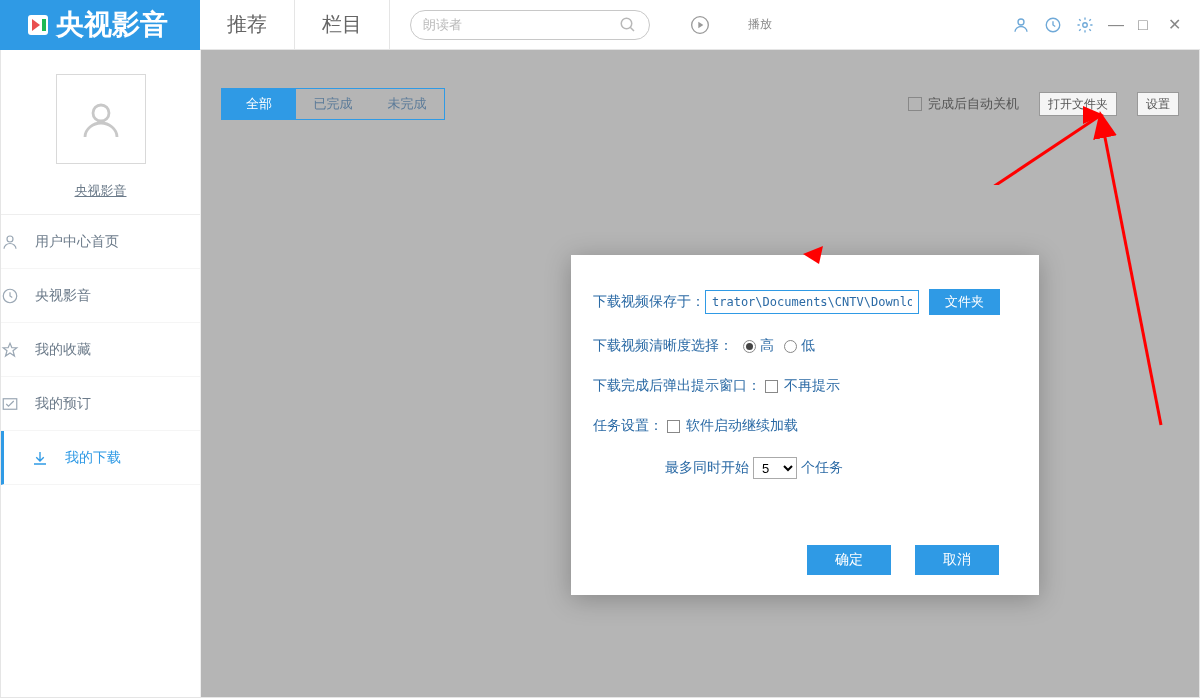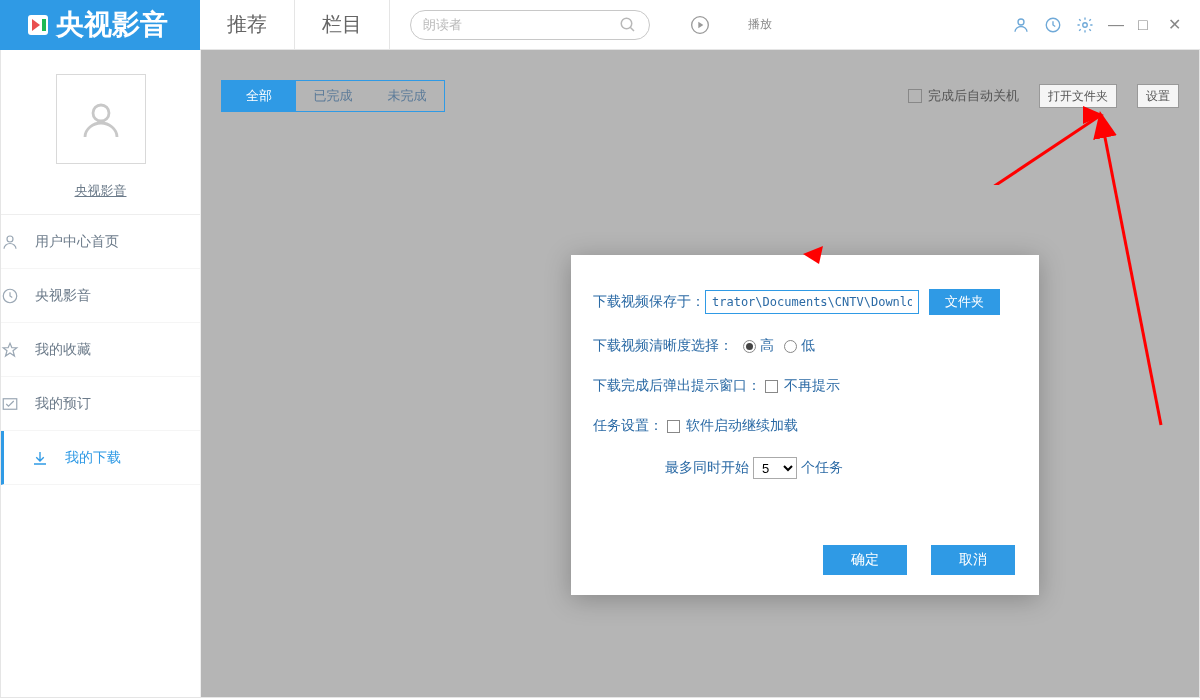--- a/index.html
+++ b/index.html
@@ -34,42 +34,42 @@
   .login-link { margin-top: 18px; color:#6c7b8a; font-size:13px; text-decoration: underline; cursor:pointer; }
   .menu-item { height: 54px; display:flex; align-items:center; color:#6c7b8a; font-size:14px; border-bottom:1px solid #f5f5f5; cursor:pointer; }
   .menu-item.active { color:#2f9ae5; border-left: 3px solid #2f9ae5; padding-left: 27px; }
   .menu-item.active .mi-ico svg { stroke:#2f9ae5; }
   .mi-ico { width: 20px; margin-right: 14px; display:flex; align-items:center; }
   .mi-ico svg { stroke:#9aa7b4; }
 
   
   .content { flex:1; position:relative; }
   .overlay { position:absolute; inset:0; background: rgba(120,120,120,0.55); }
-  .content-toolbar { position:absolute; top:30px; left:20px; right:20px; display:flex; align-items:center; }
+  .content-toolbar { position:absolute; top:38px; left:20px; right:20px; display:flex; align-items:center; }
   .filter-tabs { display:flex; border:1px solid #2f9ae5; }
   .ftab { width:74px; height:30px; display:flex; align-items:center; justify-content:center; font-size:13px; color:#3a6; cursor:pointer; }
   .ftab.active { background:#2f9ae5; color:#fff; }
   .ftab:not(.active){ color:#5c7b99; }
   .tb-right { margin-left:auto; display:flex; align-items:center; gap:20px; font-size:13px; color:#555; }
   .chk { width:14px; height:14px; border:1px solid #888; display:inline-block; margin-right:6px; vertical-align:middle; }
   .small-btn { border:1px solid #999; height:24px; padding: 0 8px; font-size:12px; color:#555; background:#f5f5f5; cursor:pointer; display:flex; align-items:center; }
   .bg-text { position:absolute; top:395px; left:0; right:0; text-align:center; color:#a0a0a0; font-size:18px; }
 
   
   .dialog { position:absolute; left:370px; top:205px; width:468px; height:340px; background:#fff; box-shadow: 0 4px 24px rgba(0,0,0,0.25); padding: 34px 22px 0 22px; }
   .drow { display:flex; align-items:center; font-size:14px; color:#2b6aa5; margin-bottom: 22px; }
   .drow .label { white-space:nowrap; }
   .path-input { width: 214px; height:24px; border:1px solid #2f9ae5; font-size:12px; padding:0 6px; color:#2b6aa5; font-family:Consolas,monospace; }
   .btn-primary { background:#2f9ae5; color:#fff; border:none; height:26px; padding:0 16px; font-size:13px; cursor:pointer; margin-left:10px; }
   .radio { width:13px; height:13px; border:1px solid #888; border-radius:50%; display:inline-flex; align-items:center; justify-content:center; margin:0 4px 0 10px; }
   .radio.sel::after { content:""; width:7px; height:7px; background:#444; border-radius:50%; }
   .radio:first-of-type{ margin-left:4px;}
   .dlg-chk { width:13px; height:13px; border:1px solid #888; display:inline-block; margin:0 6px 0 4px; }
   .task-sel { width:44px; height:22px; border:1px solid #aaa; font-size:13px; text-align:left; padding-left:4px; background:#fff; }
-  .dialog-footer { position:absolute; bottom:20px; right:24px; display:flex; gap:24px;margin-left:8px; }
+  .dialog-footer { position:absolute; bottom:20px; right:40px; display:flex; gap:24px;margin-left:8px; }
   .dlg-btn { width:84px; height:30px; background:#2f9ae5; color:#fff; border:none; font-size:14px; cursor:pointer; }
 
   
   .arrow-svg { position:absolute; pointer-events:none; }
 </style>
 </head>
 <body>
 
 <div class="header">
   <div class="logo-area">

